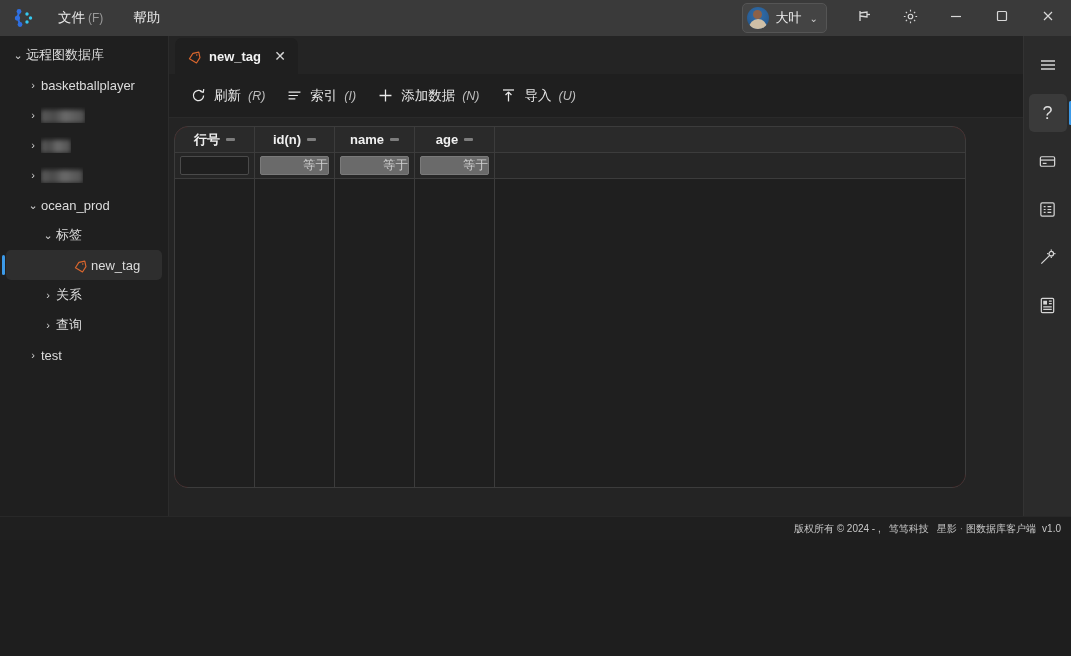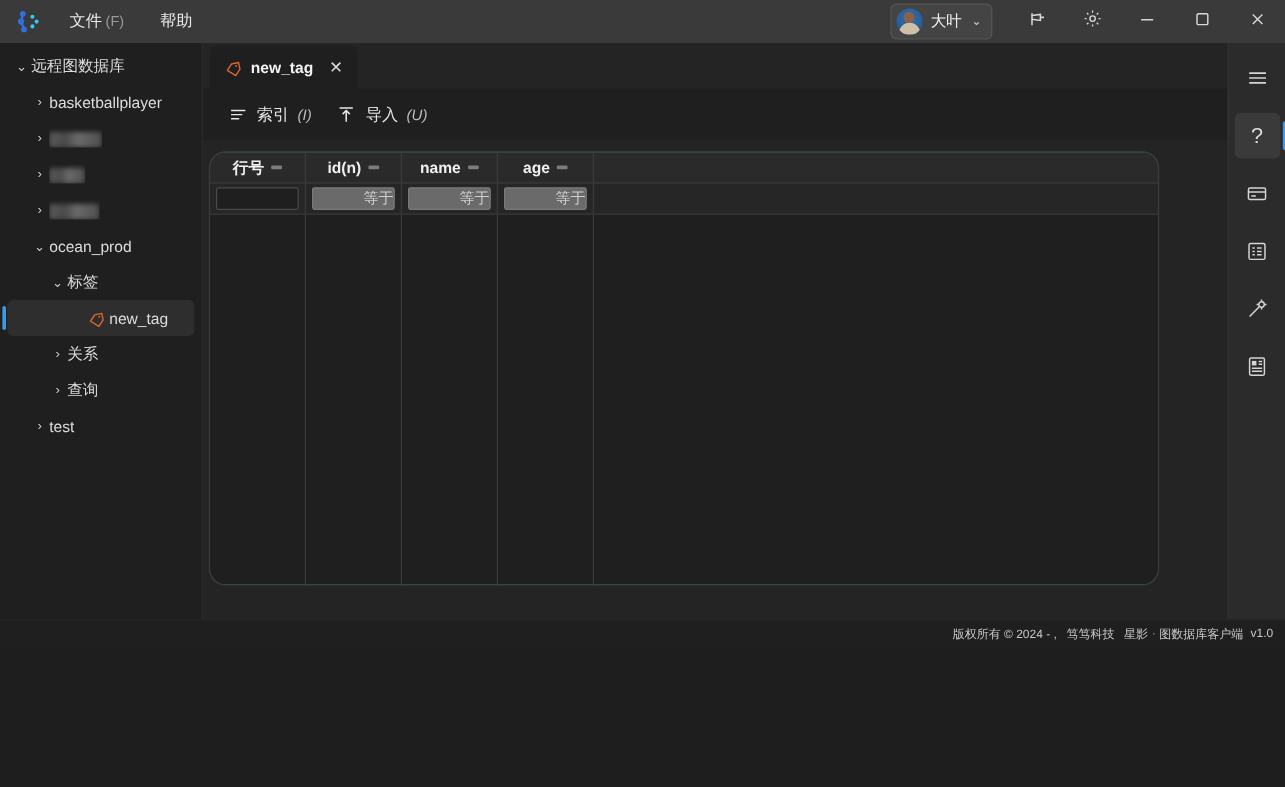--- a/index.html
+++ b/index.html
@@ -125,21 +125,21 @@
   }
   .tool-btn .mn { color: #bdbdbd; font-size: 12.5px; font-style: italic; }
   .tool-ico { display: flex; align-items: center; justify-content: center; width: 18px; height: 18px; color: #e8e8e8; }
 
   .grid-wrap { flex: 1; padding: 8px 0 0 0; min-height: 0; display: flex; }
   .grid {
     margin-left: 5px; margin-right: 57px; margin-bottom: 28px;
     flex: 1;
     border: 1px solid #3c3c3c;
     border-radius: 14px;
-    background: #15803d;
+    background: #7f1d1d;
     overflow: hidden;
     display: flex; flex-direction: column;
   }
   .grid-head { display: flex; height: 26px; background: #2a2a2a; border-bottom: 1px solid #3c3c3c; }
   .th {
     display: flex; align-items: center; justify-content: center; gap: 6px;
     font-size: 13px; font-weight: bold; color: #f0f0f0;
     border-right: 1px solid #3c3c3c;
     position: relative; cursor: default;
   }
@@ -327,26 +327,45 @@
               </svg>
             </span>
             <span>new_tag</span>
             <span class="tab-close">✕</span>
           </div>
         </div>
 
       <div class="toolbar" id="toolbar">
           <div class="tool-btn">
             <span class="tool-ico">
+              <svg width="17" height="17" viewBox="0 0 20 20" fill="none" stroke="#e8e8e8" stroke-width="1.5">
+                <path d="M16 10a6 6 0 1 1-2.2-4.6"></path>
+                <path d="M16.2 2.6 L15.6 6.2 L12.2 5.2" stroke-linejoin="round"></path>
+              </svg>
+            </span>
+            <span>刷新</span>
+            <span class="mn">(R)</span>
+          </div>
+          <div class="tool-btn">
+            <span class="tool-ico">
               <svg width="17" height="17" viewBox="0 0 20 20" stroke="#e8e8e8" stroke-width="1.4">
                 <path d="M3 6 H17 M3 10 H14 M3 14 H11"></path>
               </svg>
             </span>
             <span>索引</span>
             <span class="mn">(I)</span>
+          </div>
+          <div class="tool-btn">
+            <span class="tool-ico">
+              <svg width="17" height="17" viewBox="0 0 20 20" stroke="#e8e8e8" stroke-width="1.5">
+                <path d="M10 3 V17 M3 10 H17"></path>
+              </svg>
+            </span>
+            <span>添加数据</span>
+            <span class="mn">(N)</span>
           </div>
           <div class="tool-btn">
             <span class="tool-ico">
               <svg width="17" height="17" viewBox="0 0 20 20" fill="none" stroke="#e8e8e8" stroke-width="1.5">
                 <path d="M3.5 3.5 H16.5"></path>
                 <path d="M10 6 V17"></path>
                 <path d="M6.5 9.5 L10 6 L13.5 9.5" stroke-linejoin="round"></path>
               </svg>
             </span>
             <span>导入</span>

